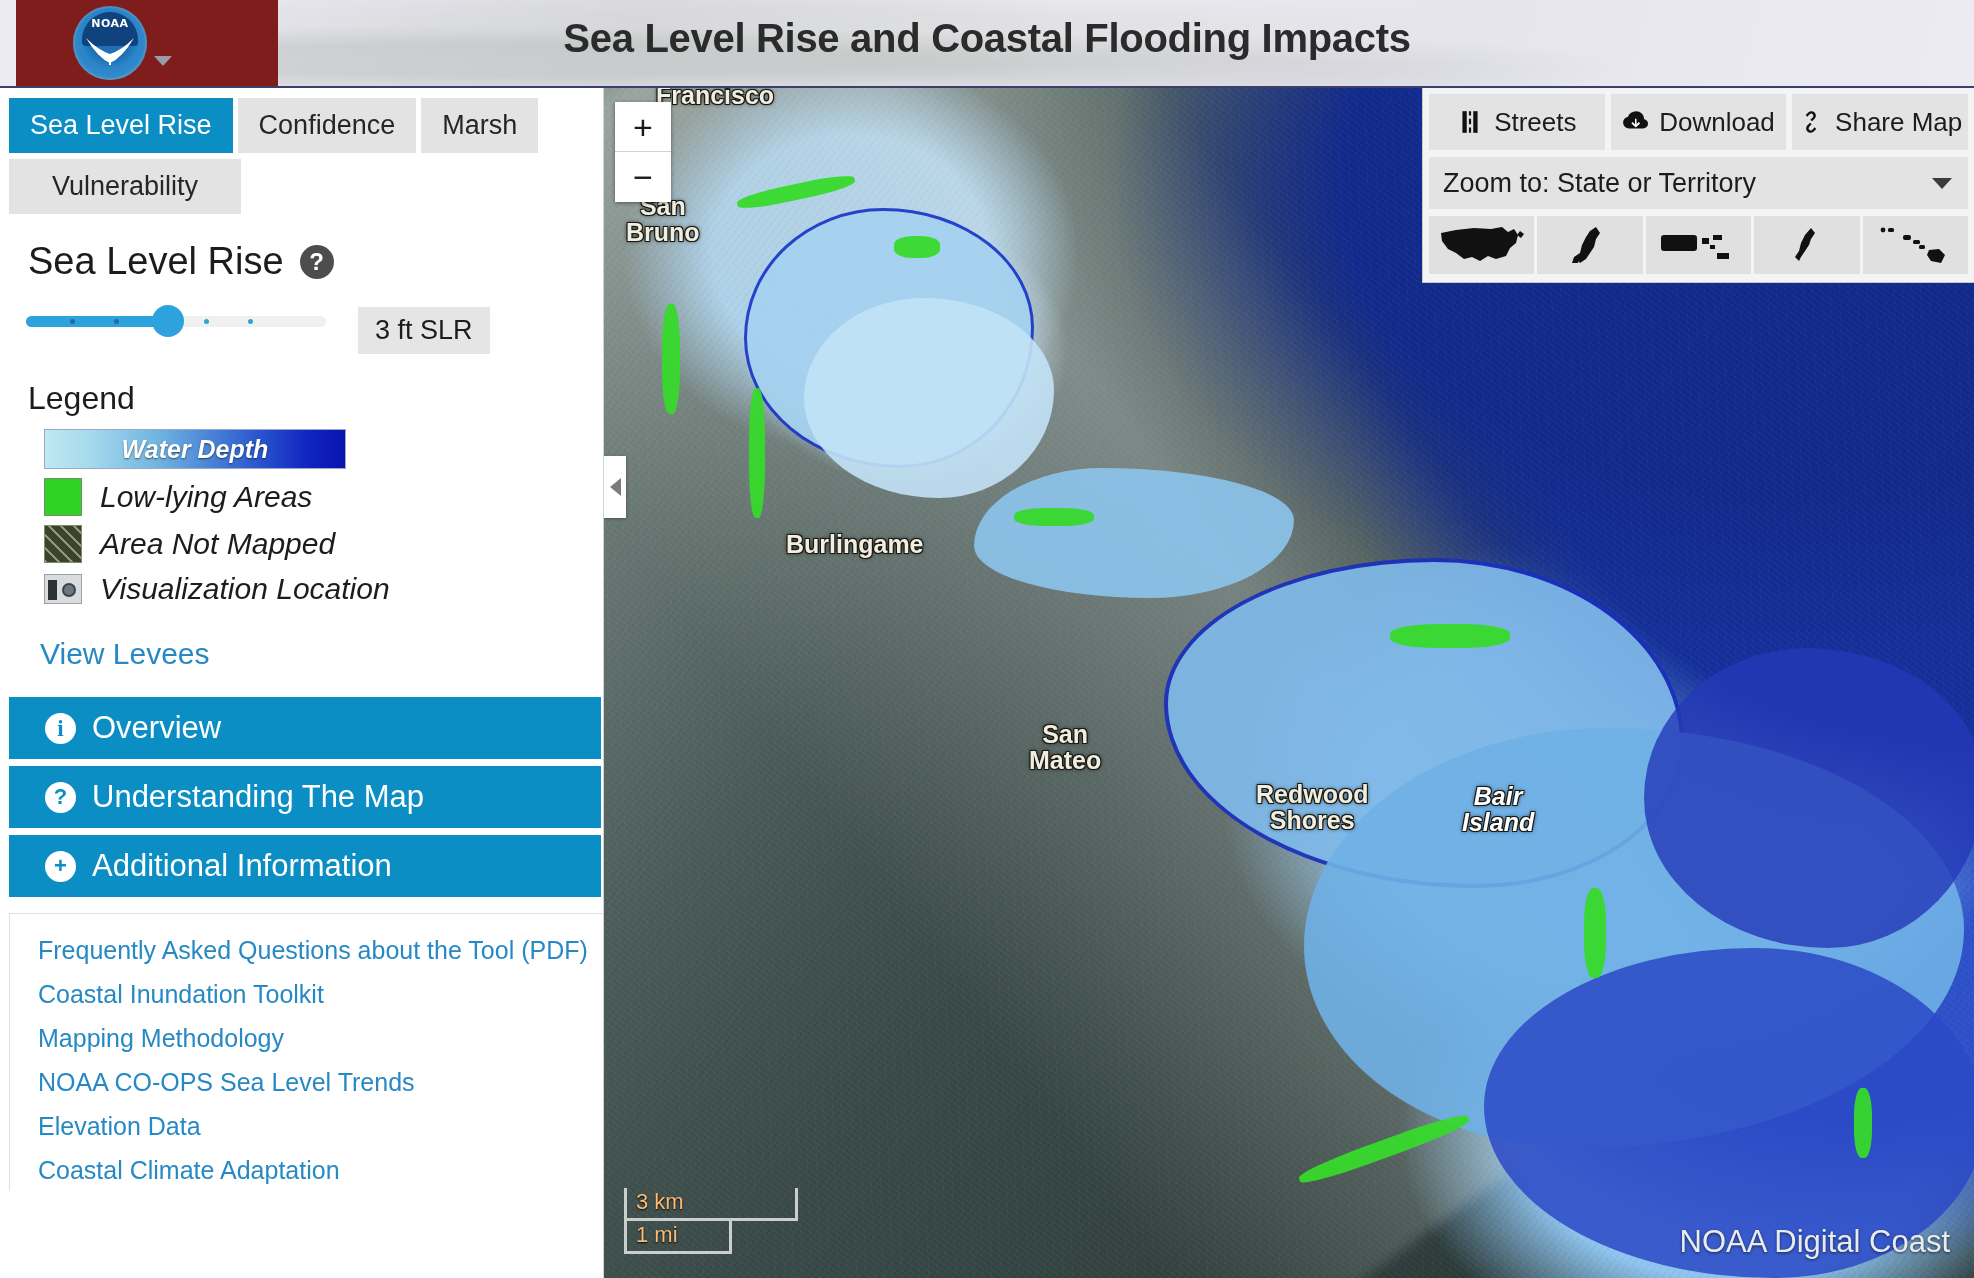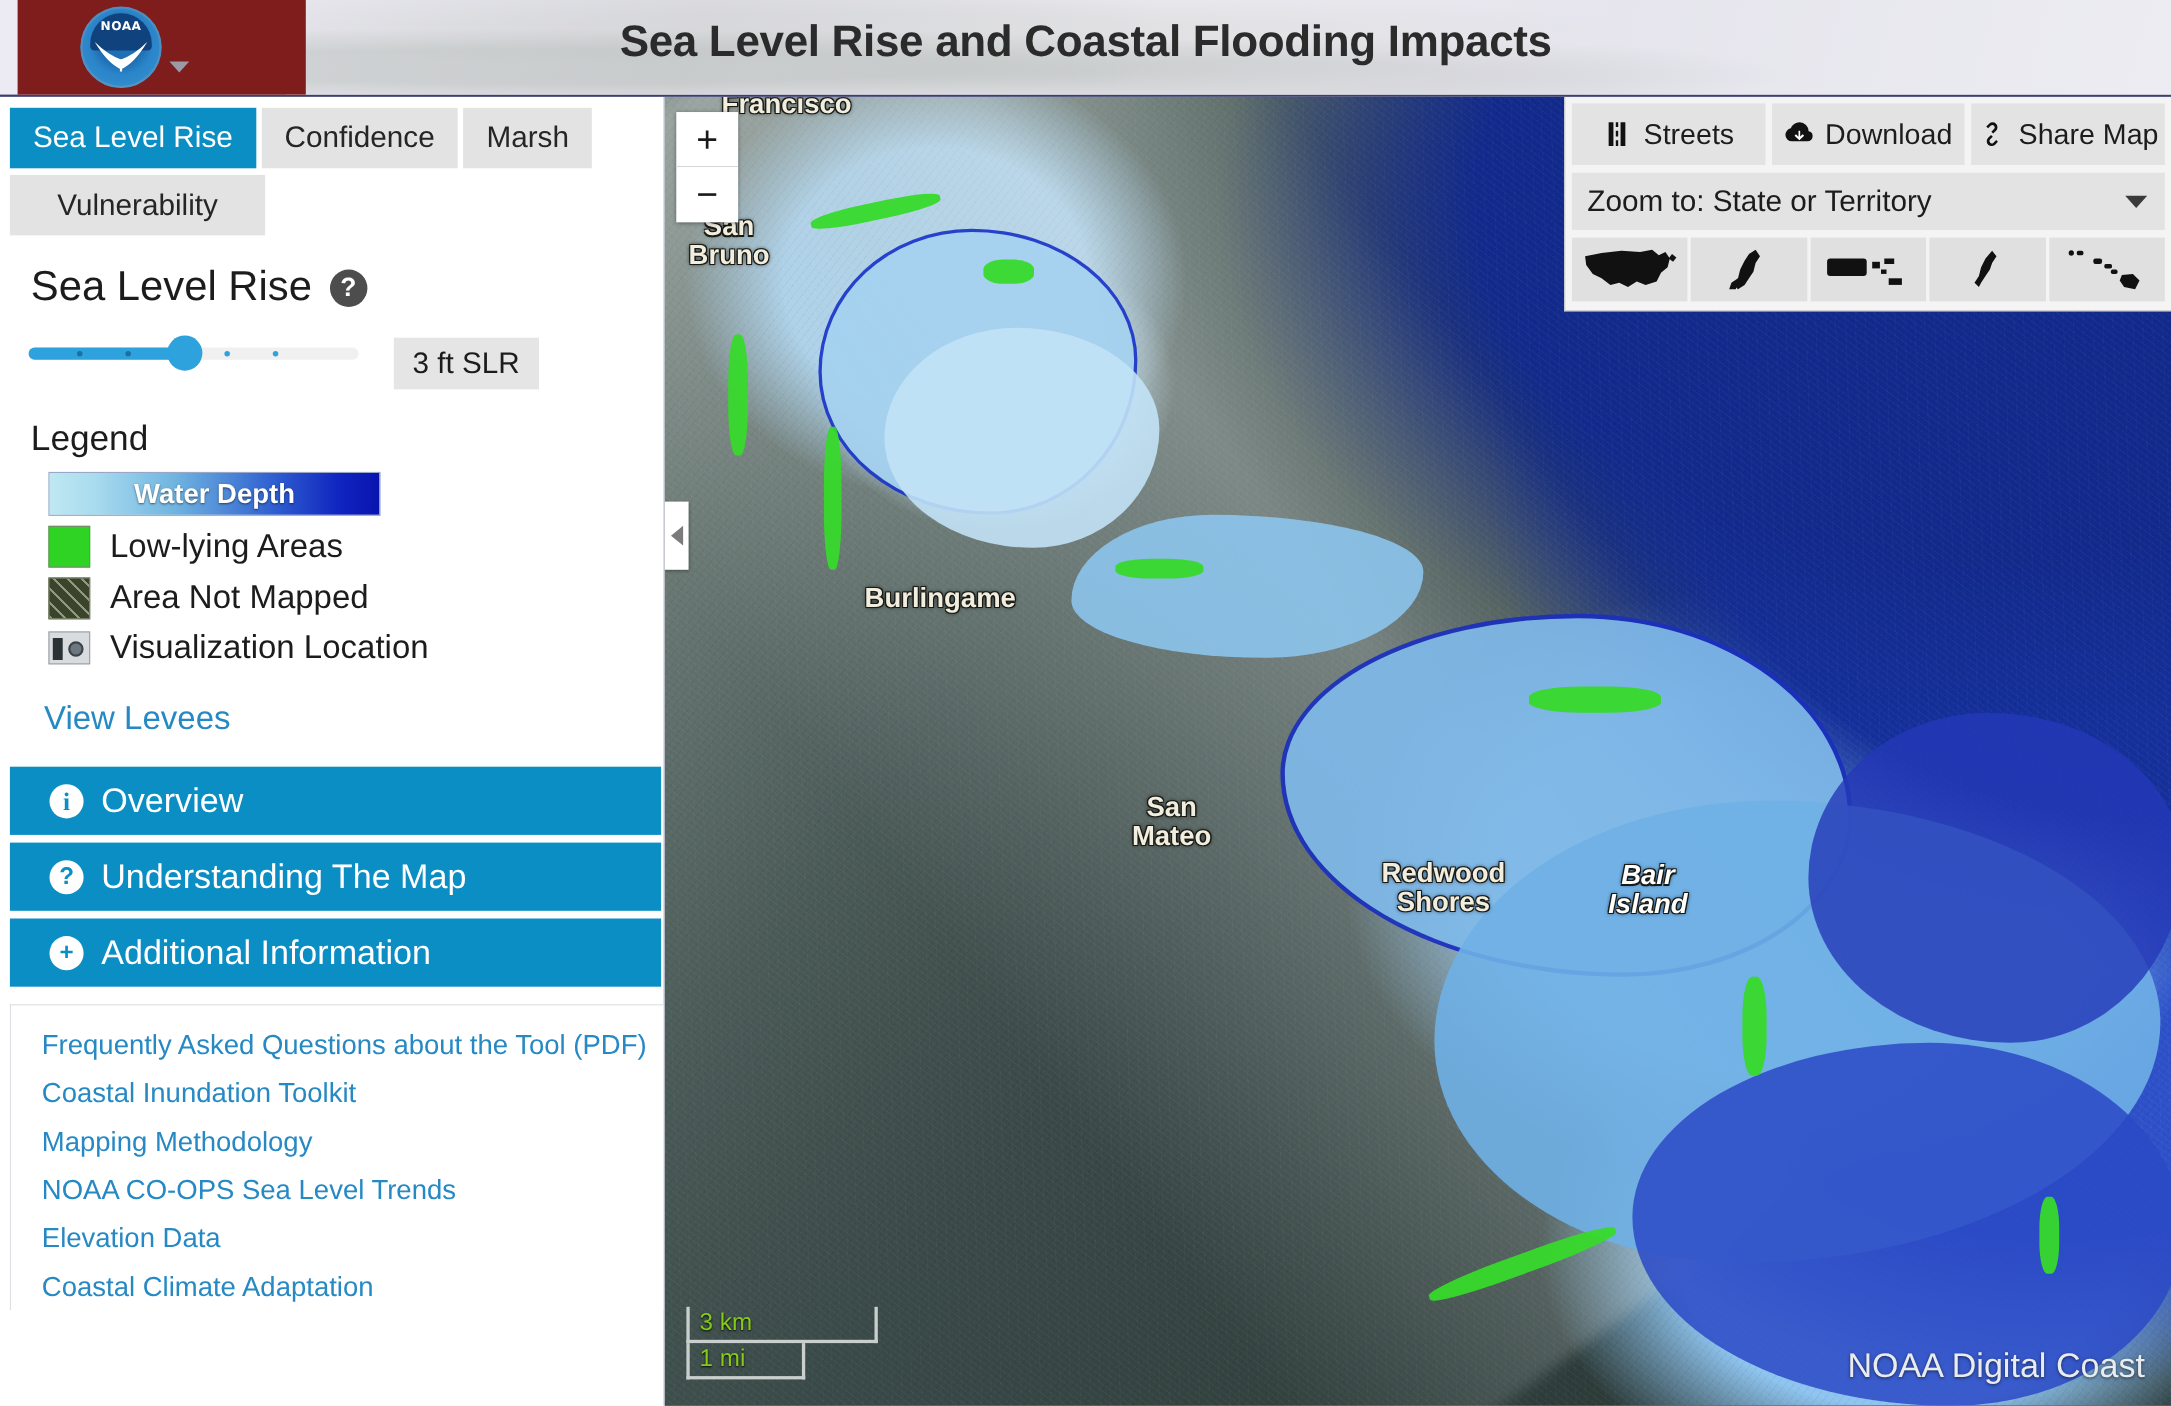--- a/index.html
+++ b/index.html
@@ -126,21 +126,21 @@
     width: 32px; height: 32px; border-radius: 50%;
     background: #2ea2dd; cursor: pointer;
   }
   #slr-value {
     margin-left: 32px; background: #e5e5e5; color: #1c1c1c;
     font-size: 27px; padding: 8px 17px; white-space: nowrap;
   }
 
   
   #legend-title { margin: 26px 0 0 28px; font-size: 32px; color: #1c1c1c; }
-  #legend-list { margin: 12px 0 0 44px; }
+  #legend-list { margin: 12px 0 0 44px; font-style: italic; }
   .legend-row { display: flex; align-items: center; gap: 18px; margin-bottom: 9px; }
   #water-depth-bar {
     width: 302px; height: 40px;
     background: linear-gradient(to right, #bfe8f2 0%, #a8dbee 14%, #6fb4e0 38%, #2f5fd0 68%, #1024bf 88%, #0a14ae 100%);
     border: 1px solid #9aa7c8;
     display: flex; align-items: center; justify-content: center;
   }
   #water-depth-label {
     color: #ffffff; font-size: 25px; font-weight: bold;
     text-shadow: 0 1px 2px rgba(0,0,0,.55);
@@ -333,21 +333,21 @@
   #region-row { display: flex; gap: 3px; margin-top: 7px; }
   .region-btn {
     flex: 1; height: 58px; background: #e0e0e0; border: none; cursor: pointer;
     display: flex; align-items: center; justify-content: center;
   }
   .region-btn svg { display: block; }
 
   
   #scale-bar {
     position: absolute; left: 20px; bottom: 24px; z-index: 10;
-    color: #84cc16; font-size: 22px; font-family: "Liberation Sans", sans-serif;
+    color: #fdba74; font-size: 22px; font-family: "Liberation Sans", sans-serif;
     text-shadow: 0 1px 2px #000;
   }
   #scale-km, #scale-mi {
     border-left: 3px solid #c9cfcc; border-right: 3px solid #c9cfcc;
     border-bottom: 3px solid #c9cfcc;
     padding: 1px 0 3px 9px;
   }
   #scale-km { width: 174px; }
   #scale-mi { width: 108px; }
 

